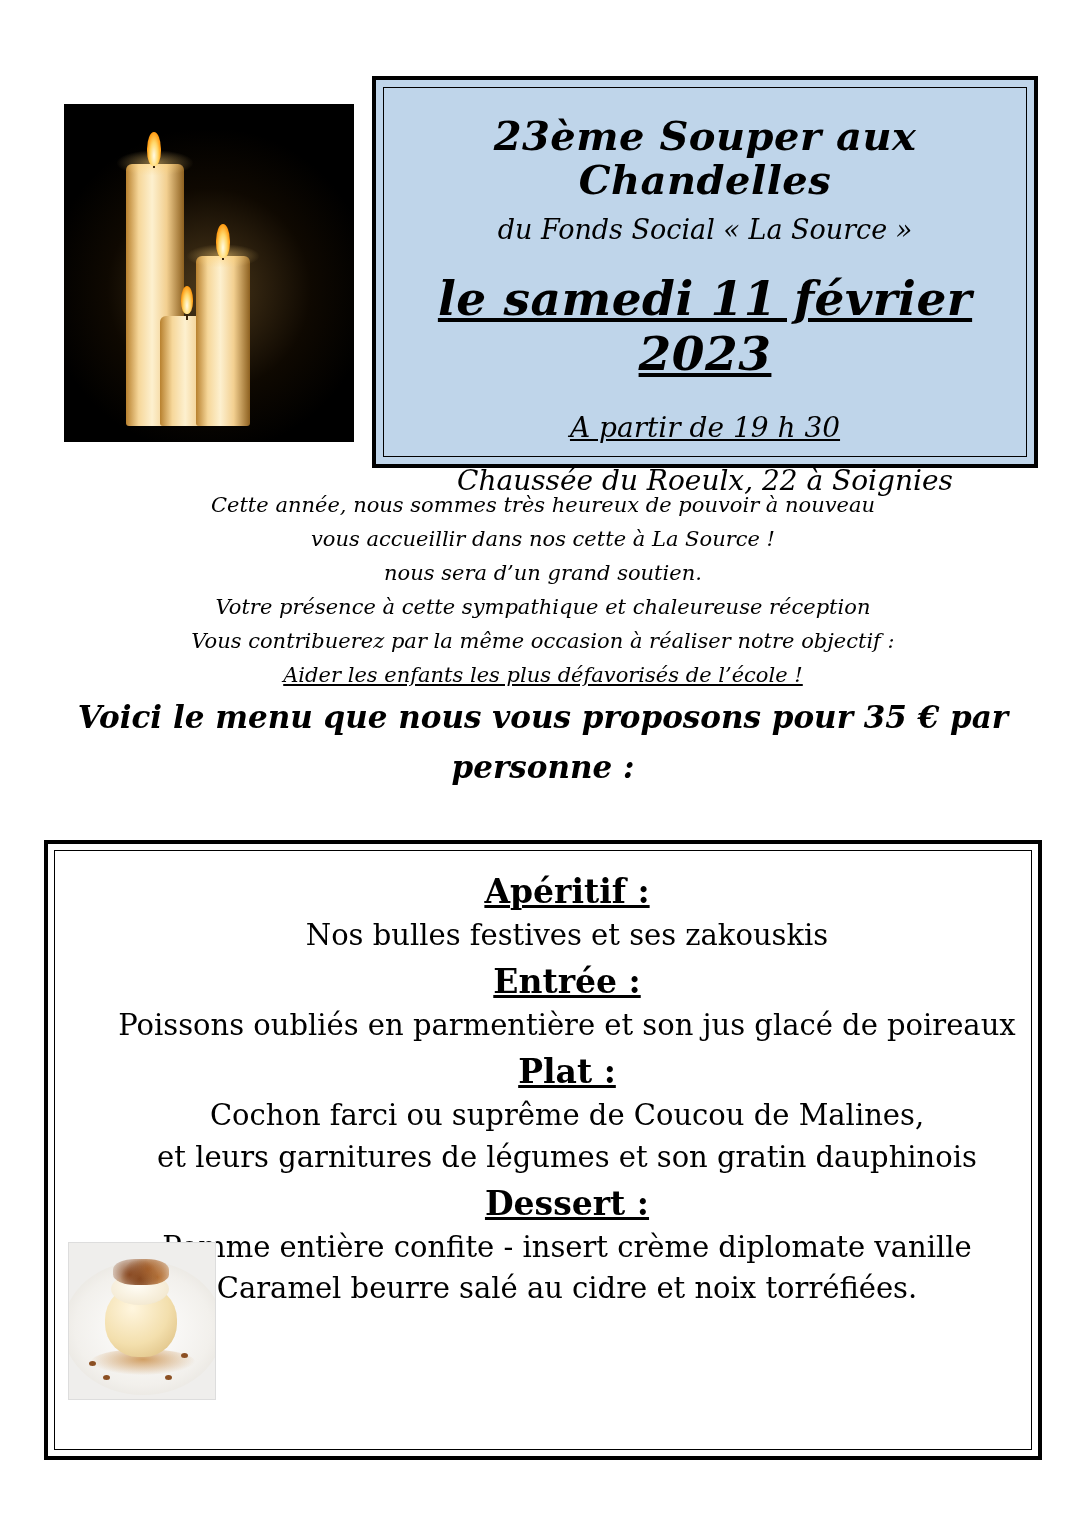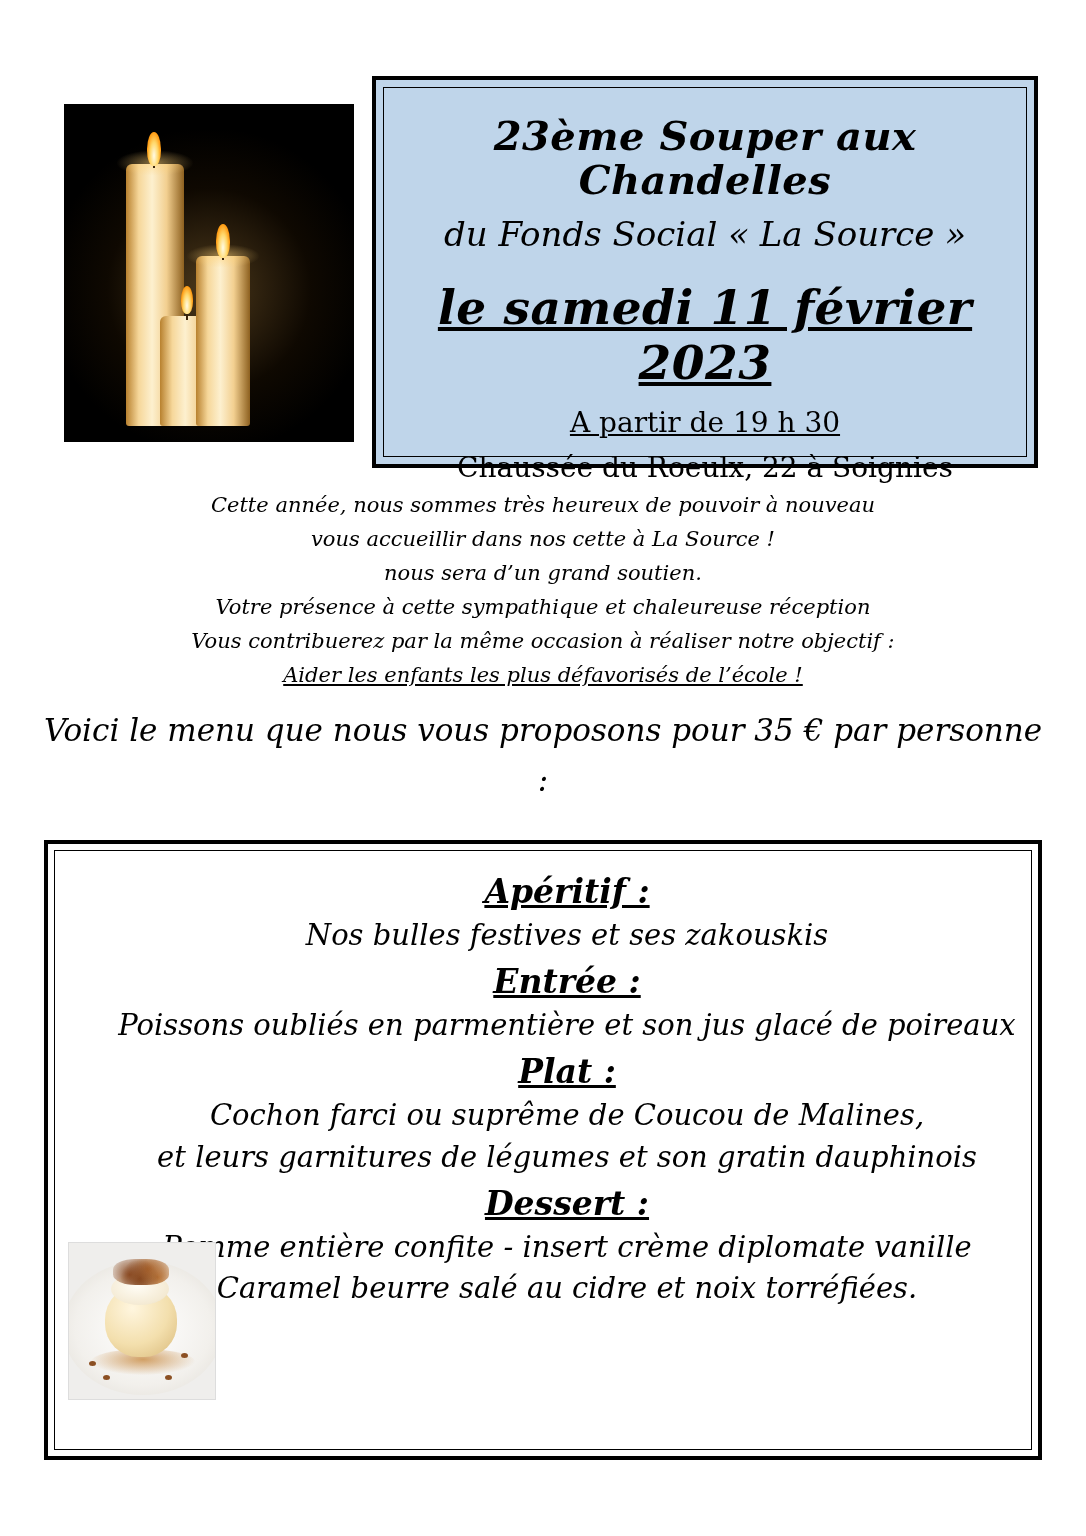--- a/index.html
+++ b/index.html
@@ -117,62 +117,64 @@
   }
   .title-main {
     font-size: 40px;
     font-weight: bold;
     font-style: italic;
     letter-spacing: 0.5px;
     margin-top: 24px;
     line-height: 1.1;
   }
   .title-sub {
-    font-size: 34px;
+    font-size: 27px;
     font-style: italic;
     margin-top: 12px;
   }
   .title-date {
     font-size: 47px;
     font-weight: bold;
     font-style: italic;
     text-decoration: underline;
     margin-top: 26px;
     letter-spacing: 0.5px;
   }
   .title-time {
     font-size: 28px;
+    font-style: italic;
     text-decoration: underline;
-    margin-top: 16px;
+    margin-top: 30px;
   }
   .title-place {
     font-size: 28px;
-    margin-top: 12px;
+    font-style: italic;
+    margin-top: 20px;
   }
 
   
   .intro {
     position: absolute;
     left: 40px;
     top: 488px;
     width: 1006px;
     text-align: center;
     font-style: italic;
   }
   .intro div {
     font-size: 21px;
     line-height: 1.62;
   }
   .intro .underline {
     text-decoration: underline;
   }
   .intro .menu-lead {
     font-size: 31px;
-    font-weight: normal;
-    margin-top: 13px;
+    font-weight: bold;
+    margin-top: 0;
   }
 
   
   .menu-box {
     position: absolute;
     left: 44px;
     top: 840px;
     width: 998px;
     height: 620px;
     border: 4px solid #000000;
@@ -184,21 +186,20 @@
     top: 6px;
     right: 6px;
     bottom: 6px;
     border: 1px solid #000;
     pointer-events: none;
   }
   .menu-content {
     position: relative;
     text-align: center;
     padding-top: 22px;
-    font-style: italic;
     padding-left: 48px;
   }
   .course-title {
     font-size: 33px;
     font-weight: bold;
     text-decoration: underline;
     margin: 6px 0 4px 0;
   }
   .course-line {
     font-size: 29px;

